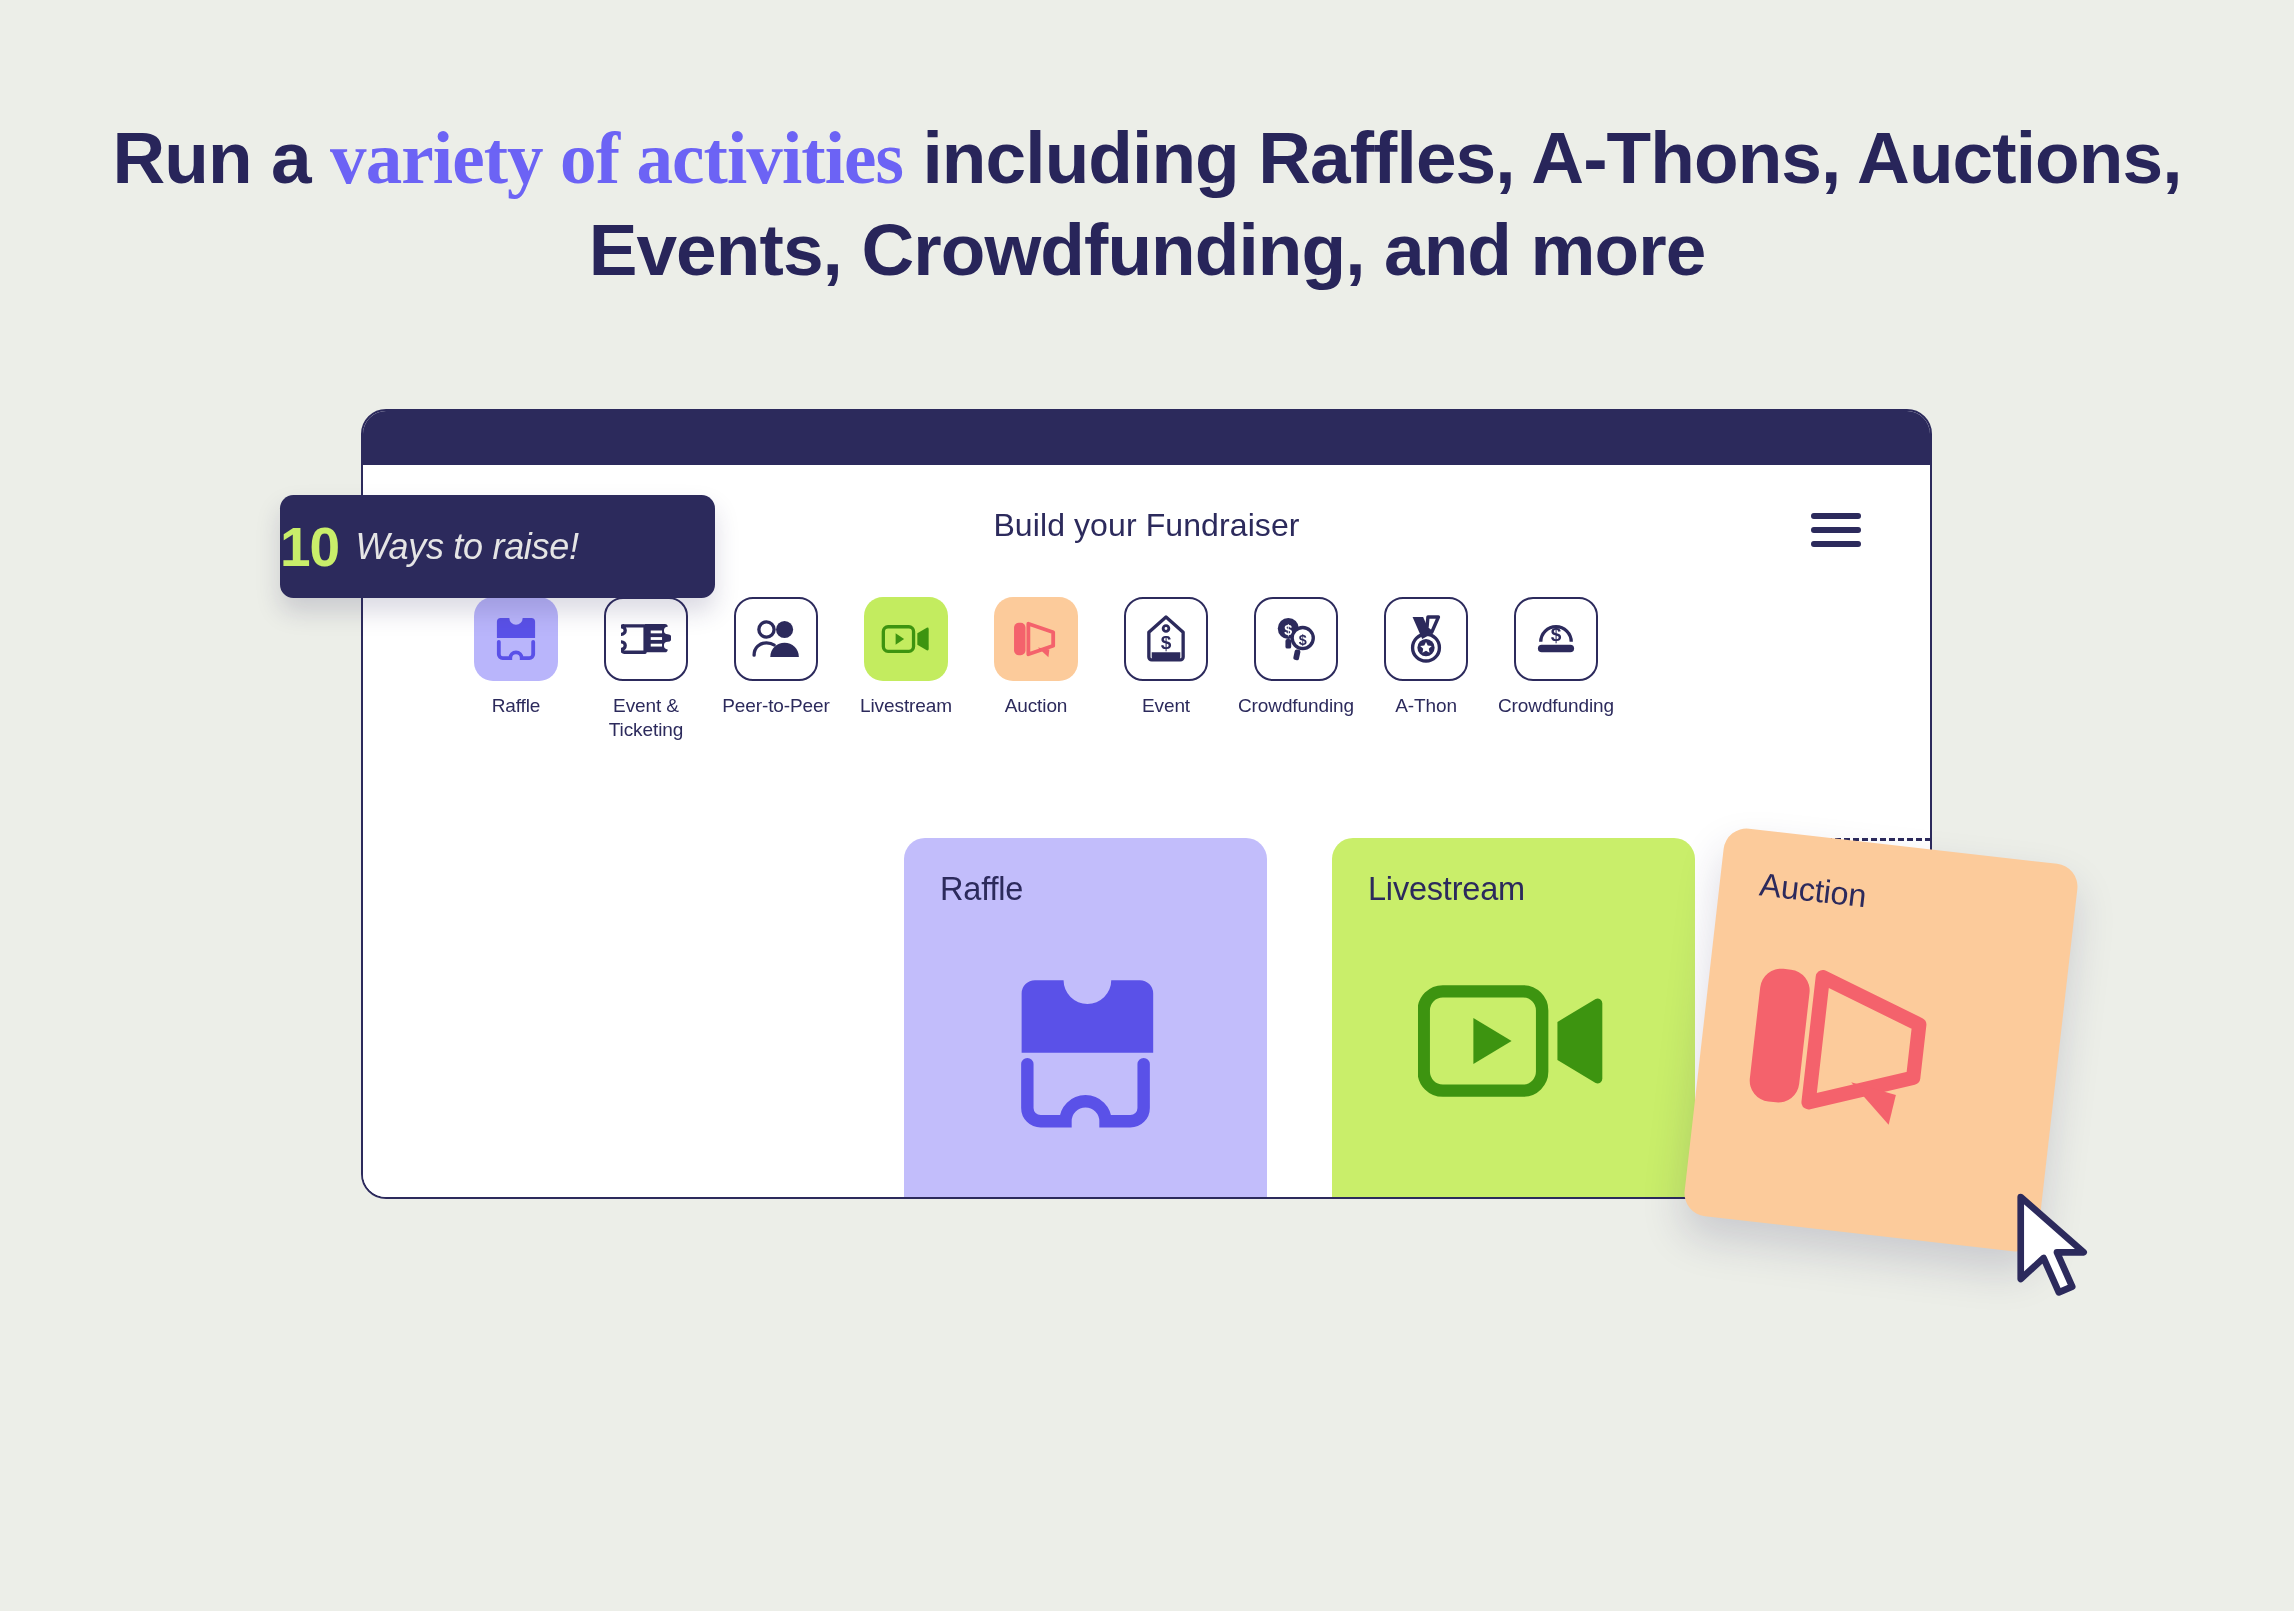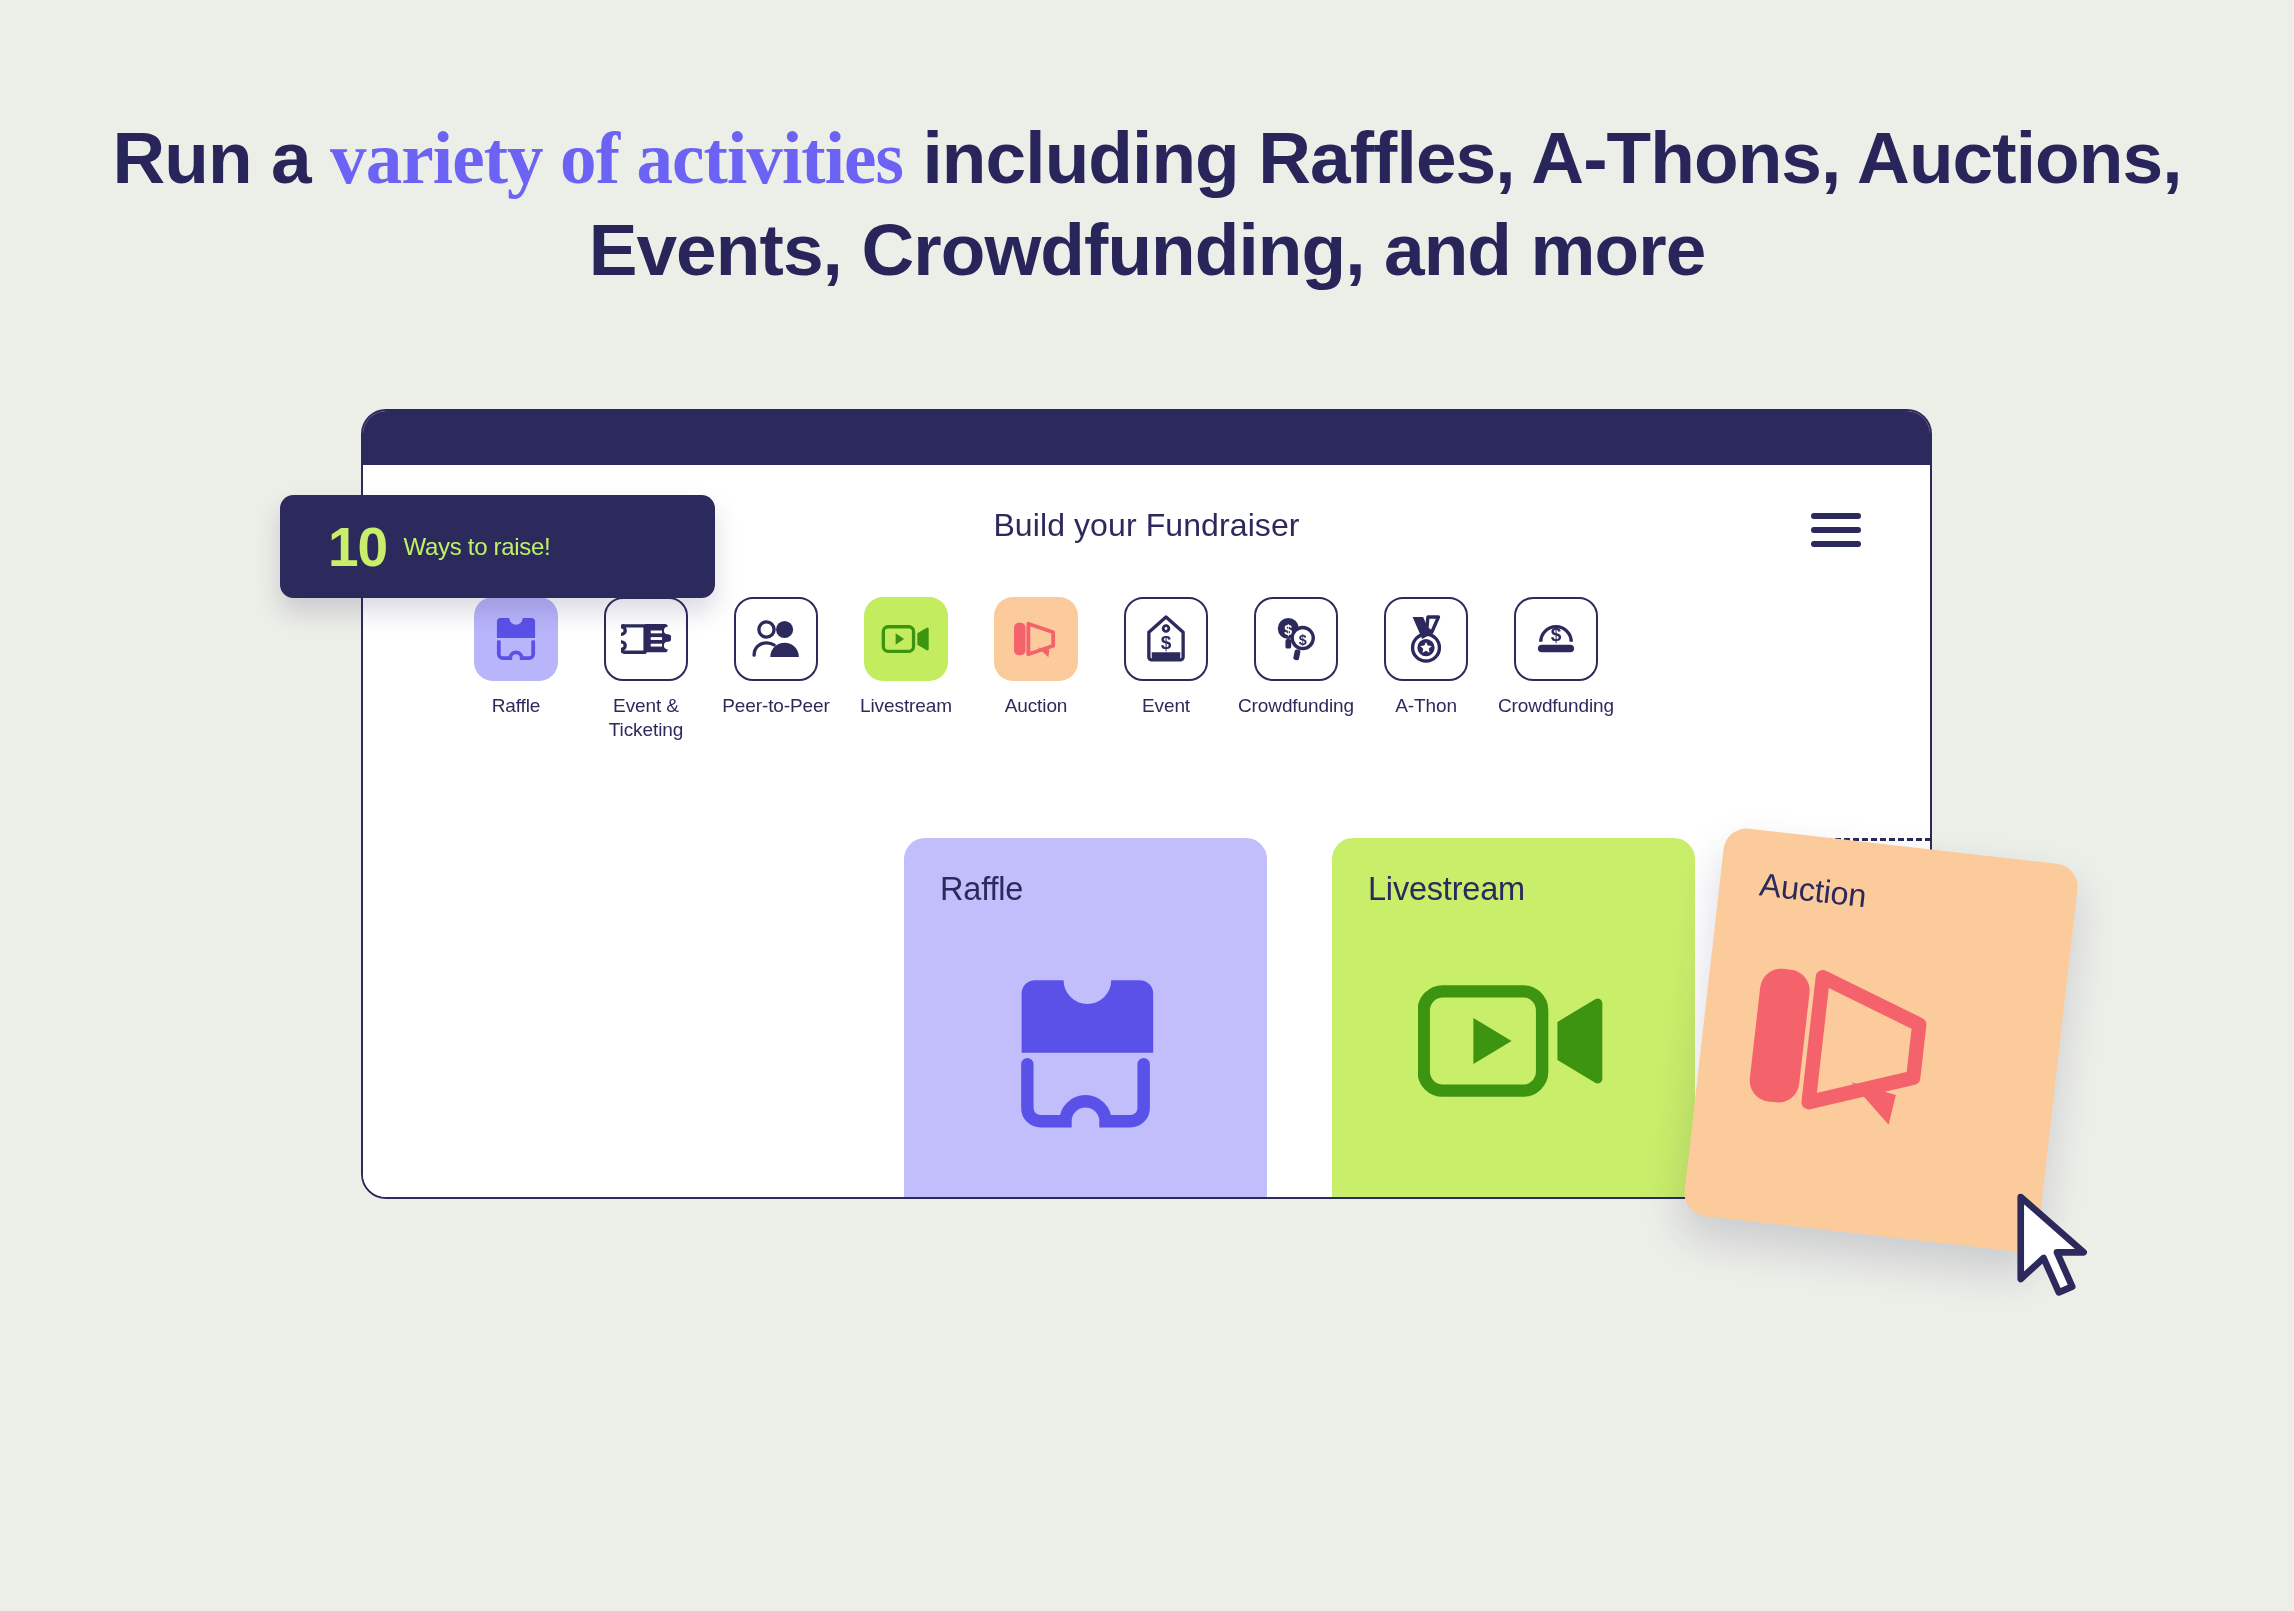--- a/index.html
+++ b/index.html
@@ -207,34 +207,34 @@
   .badge {
     position: absolute;
     left: 280px;
     top: 495px;
     width: 435px;
     height: 103px;
     background: #2c2a5c;
     border-radius: 13.4px;
     display: flex;
     align-items: center;
-    padding-left: 48px;
     gap: 16.3px;
     box-shadow: 0 13.4px 25px rgba(40,37,90,0.17);
   }
   .badge-number {
     font-size: 55px;
     font-weight: 700;
     color: #c9ee6a;
     letter-spacing: -1px;
   }
   .badge-text {
-    font-size: 24px;
-    color: #bef264;
+    font-size: 36px;
+    color: #e5e5e5;
     letter-spacing: -0.3px;
+    font-style: italic;
   }
 
   
   .drag-card {
     position: absolute;
     left: 1703px;
     top: 845px;
     width: 356px;
     height: 390px;
     background: #fccb9b;

